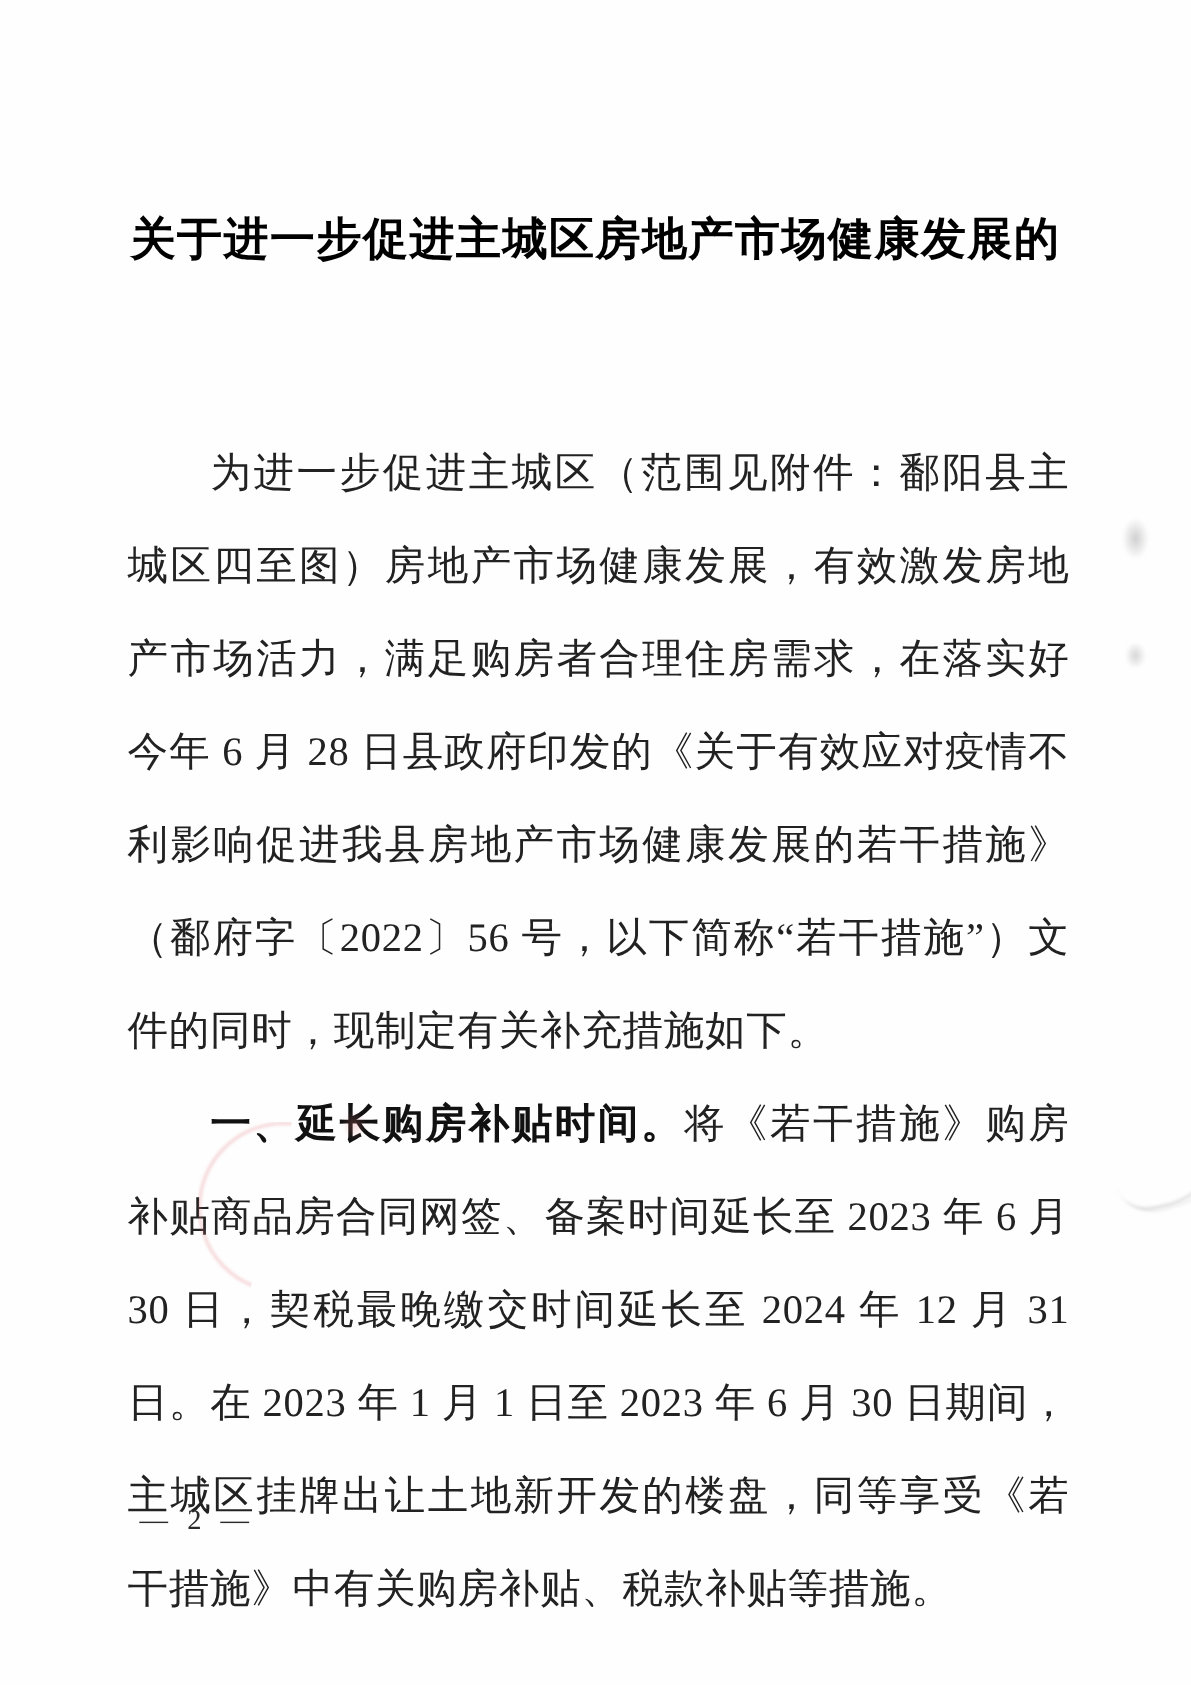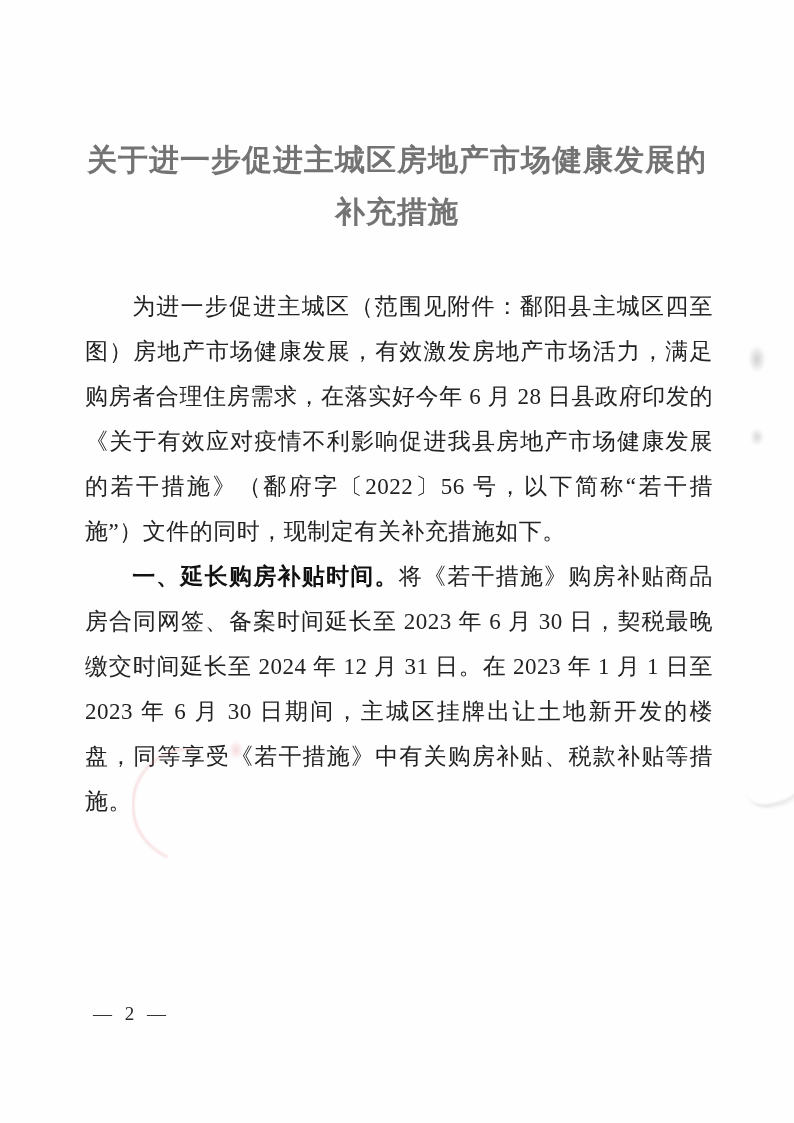--- a/index.html
+++ b/index.html
@@ -16,29 +16,29 @@
     position: absolute;
     top: 134px;
     left: 50px;
     right: 50px;
     margin: 0;
     text-align: center;
     font-size: 30px;
     line-height: 52px;
     font-weight: 700;
     letter-spacing: 1px;
-    color: #737373;
+    color: #000000;
   }
   .doc-body {
     position: absolute;
     top: 284px;
     left: 85px;
     width: 628px;
-    font-size: 23px;
-    line-height: 45px;
+    font-size: 27px;
+    line-height: 62px;
     letter-spacing: 0.5px;
     text-align: justify;
     text-justify: inter-ideograph;
     color: #222;
   }
   .doc-body p {
     margin: 0;
     text-indent: 2.05em;
   }
   .para-lead {
@@ -92,21 +92,20 @@
     filter: blur(1px);
   }
 </style>
 </head>
 <body>
 
 <div class="page">
 
   <h1 class="doc-title">
     <span>关于进一步促进主城区房地产市场健康发展的</span><br>
-    <span>补充措施</span>
   </h1>
 
   <div class="doc-body">
     <p><span class="para-lead"></span><span>为进一步促进主城区（范围见附件：鄱阳县主城区四至图）房地产市场健康发展，有效激发房地产市场活力，满足购房者合理住房需求，在落实好今年 6 月 28 日县政府印发的《关于有效应对疫情不利影响促进我县房地产市场健康发展的若干措施》（鄱府字〔2022〕56 号，以下简称“若干措施”）文件的同时，现制定有关补充措施如下。</span></p>
     <p><span class="para-lead">一、延长购房补贴时间。</span><span>将《若干措施》购房补贴商品房合同网签、备案时间延长至 2023 年 6 月 30 日，契税最晚缴交时间延长至 2024 年 12 月 31 日。在 2023 年 1 月 1 日至 2023 年 6 月 30 日期间，主城区挂牌出让土地新开发的楼盘，同等享受《若干措施》中有关购房补贴、税款补贴等措施。</span></p>
   </div>
 
   <div class="page-footer">— 2 —</div>
 
   <div class="artifact smudge-1"></div>

